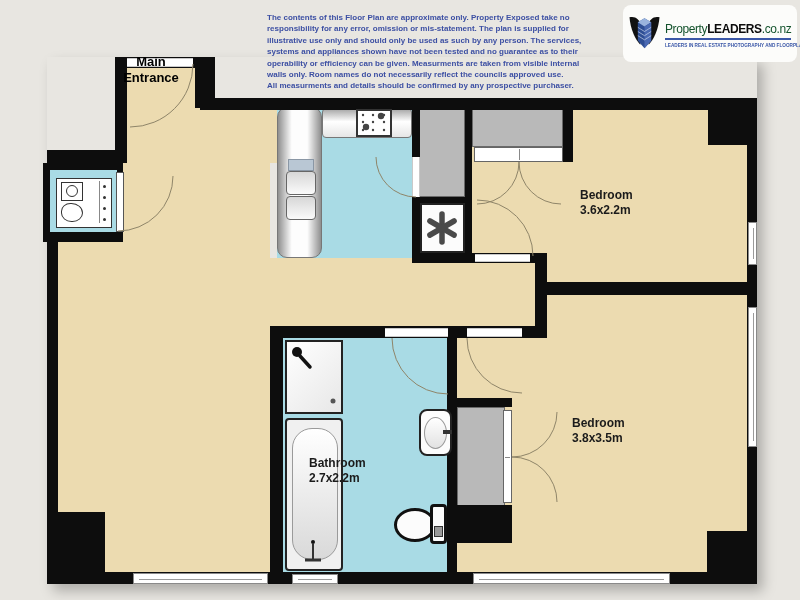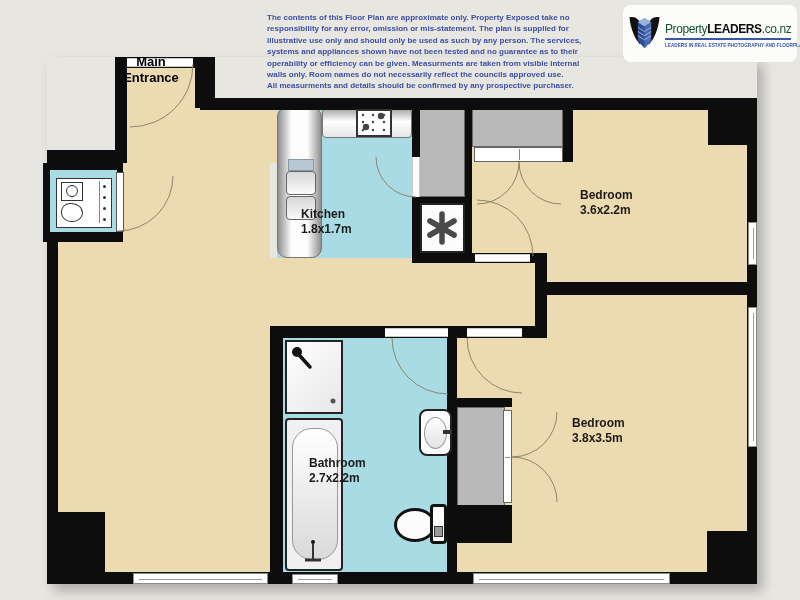--- a/index.html
+++ b/index.html
@@ -196,24 +196,20 @@
     </g>
     <g stroke="#4a4a4a" stroke-width="5.5" stroke-linecap="round">
       <line x1="442" y1="214" x2="442" y2="242"></line>
       <line x1="429.9" y1="221" x2="454.1" y2="235"></line>
       <line x1="429.9" y1="235" x2="454.1" y2="221"></line>
     </g>
   </svg>
 
   <div id="main-entrance">Main Entrance</div>
 
-  <div class="room-label" style="left:301px;top:207px;width:120px;">
-    <span>Kitchen</span>
-    <span>1.8x1.7m</span>
-  </div>
   <div class="room-label" style="left:96px;top:341px;width:160px;">
   </div>
   <div class="room-label" style="left:309px;top:456px;width:120px;">
     <span>Bathroom</span>
     <span>2.7x2.2m</span>
   </div>
   <div class="room-label" style="left:580px;top:188px;width:120px;">
     <span>Bedroom</span>
     <span>3.6x2.2m</span>
   </div>

